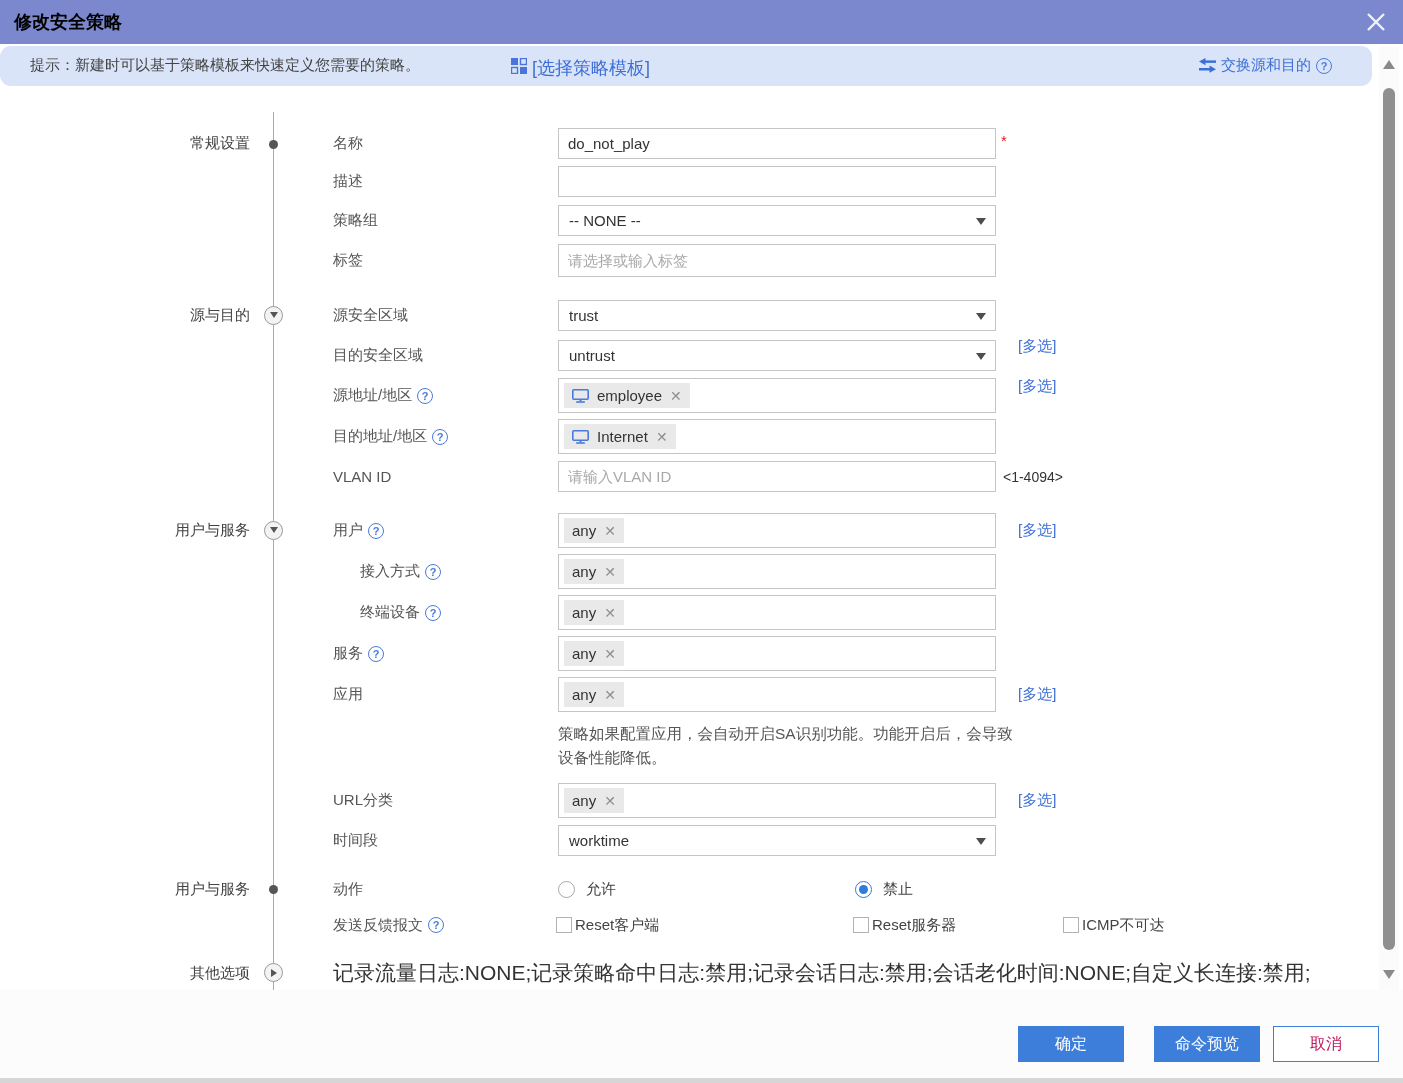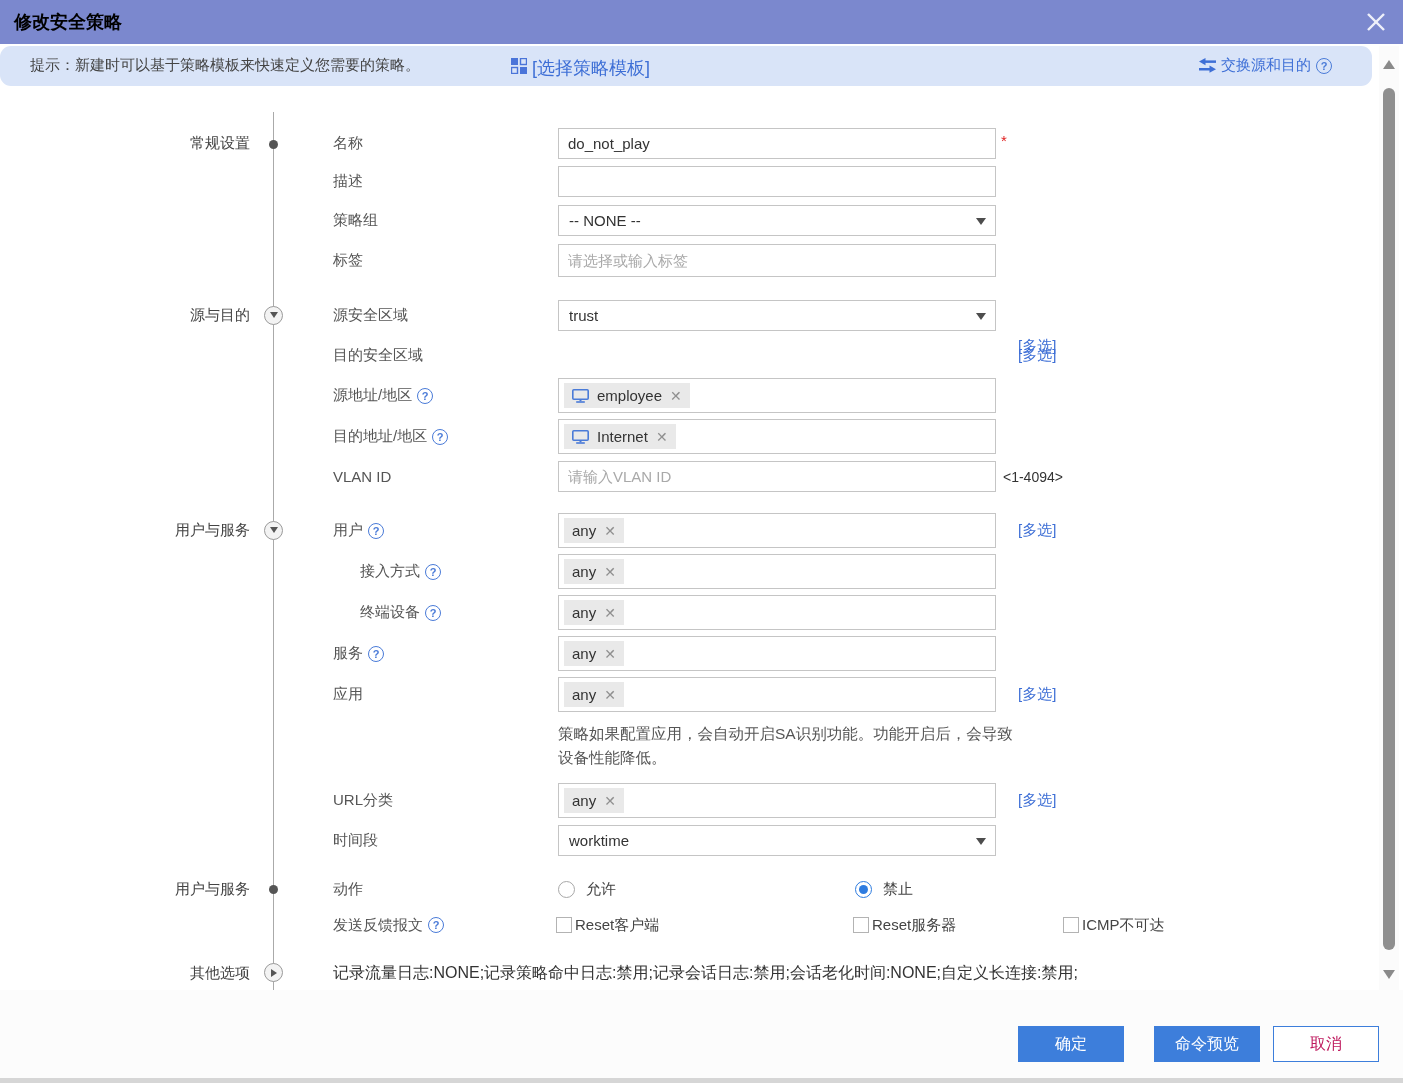--- a/index.html
+++ b/index.html
@@ -51,21 +51,21 @@
   .req { position:absolute; left:1001px; top:4px; color:#e02020; font-size:15px; }
 
   .note { position:absolute; left:558px; top:722px; width:458px; font-size:15.5px; color:#555; line-height:24px; }
 
   .opt { position:absolute; display:flex; align-items:center; gap:11px; height:100%; font-size:15px; color:#444; }
   .radio { width:17px; height:17px; border-radius:50%; border:1px solid #a8a8a8; background:#fff; position:relative; cursor:pointer; flex:none; }
   .radio.checked { border:1px solid #2e7ce0; }
   .radio.checked::after { content:""; position:absolute; left:3px; top:3px; width:9px; height:9px; border-radius:50%; background:#2e7ce0; }
   .cb { width:16px; height:16px; border:1px solid #b3b3b3; background:#fff; cursor:pointer; flex:none; }
   .opt .olabel { cursor:default; }
-  .summary { position:absolute; left:333px; height:100%; display:flex; align-items:center; font-size:16px; color:#333; }
+  .summary { position:absolute; left:333px; height:100%; display:flex; align-items:center; font-size:21px; color:#333; }
 
   
   .footer { position:absolute; left:0; bottom:0; width:1403px; height:93px; background:#fcfcfc; }
   .btn { position:absolute; top:36px; height:36px; font-size:16px; font-family:inherit; cursor:pointer; }
   .btn-primary { background:#3d7edb; color:#fff; border:none; }
   .btn-cancel { background:#fff; color:#be185d; border:1px solid #3d7edb; }
   .btn-ok { left:1018px; width:106px; }
   .btn-preview { left:1154px; width:106px; }
   .btn-x { left:1273px; width:106px; }
   .bottom-strip { position:absolute; left:0; bottom:0; width:1403px; height:5px; background:#d6d6d6; }
@@ -160,20 +160,24 @@
     <div class="flabel">源安全区域</div>
     <div class="field select">
       <span>trust</span>
       <span class="caret"></span>
     </div>
     <div class="multi">[多选]</div>
   </div>
 
   <div class="row" style="top:340px;height:31px">
     <div class="flabel">目的安全区域</div>
+    <div class="field select">
+      <span>untrust</span>
+      <span class="caret"></span>
+    </div>
     <div class="multi">[多选]</div>
   </div>
 
   <div class="row" style="top:378px;height:35px">
     <div class="flabel">
       <span>源地址/地区</span>
       <span class="q">?</span>
     </div>
     <div class="field chipbox">
       <span class="chip">

